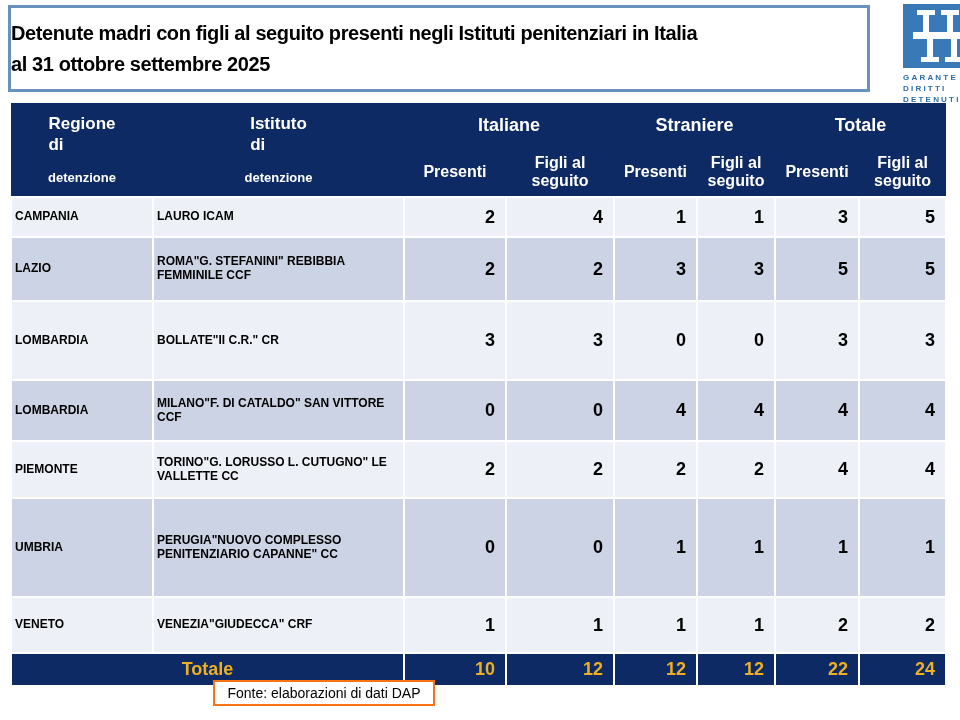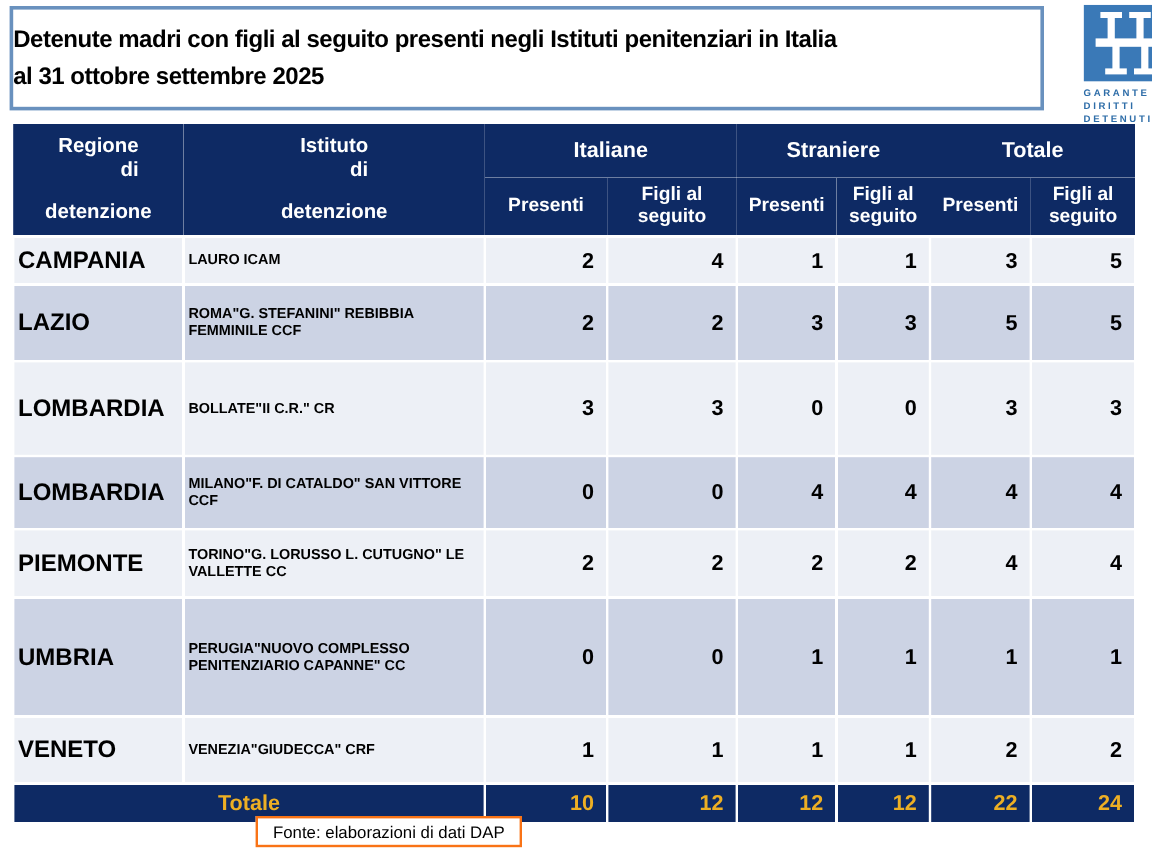--- a/index.html
+++ b/index.html
@@ -38,27 +38,27 @@
   thead th{
     background:#0E2A64;color:#ffffff;font-weight:bold;border:none;
     vertical-align:middle;padding:0;
   }
   .group-row{height:45px;}
   .sub-row{height:49px;}
   .group-label{font-size:18px;text-align:center;}
   .sub-label{font-size:16px;text-align:center;line-height:1.12;}
   .pre{white-space:pre-line;}
   .colhead-wrap{display:flex;flex-direction:column;align-items:center;gap:15px;}
-  .colhead-top{font-size:17px;line-height:1.18;text-align:right;white-space:pre-line;}
-  .colhead-bottom{font-size:17px;text-align:right;}
+  .colhead-top{font-size:17px;line-height:1.18;text-align:left;white-space:pre-line;}
+  .colhead-bottom{font-size:13px;text-align:right;}
 
   tbody td{border:2px solid #ffffff;vertical-align:middle;}
   tr.light td{background:#EDF0F6;}
   tr.dark td{background:#CCD3E4;}
-  td.reg{font-size:20px;font-weight:bold;color:#000;padding-left:3px;line-height:1.1;}
+  td.reg{font-size:12px;font-weight:bold;color:#000;padding-left:3px;line-height:1.1;}
   td.ist{font-size:12px;font-weight:bold;color:#000;padding:2px 4px 2px 3px;line-height:1.15;}
   td.num{font-size:18px;font-weight:bold;color:#000;text-align:right;padding-right:10px;}
 
   tr.rh0{height:40px;} tr.rh1{height:64px;} tr.rh2{height:79px;}
   tr.rh3{height:61px;} tr.rh4{height:57px;margin-left:20px;} tr.rh5{height:99px;}
   tr.rh6{height:56px;}
 
   tr.total-row{height:33px;}
   tr.total-row td{background:#0E2A64;border:2px solid #ffffff;}
   td.total-label{

